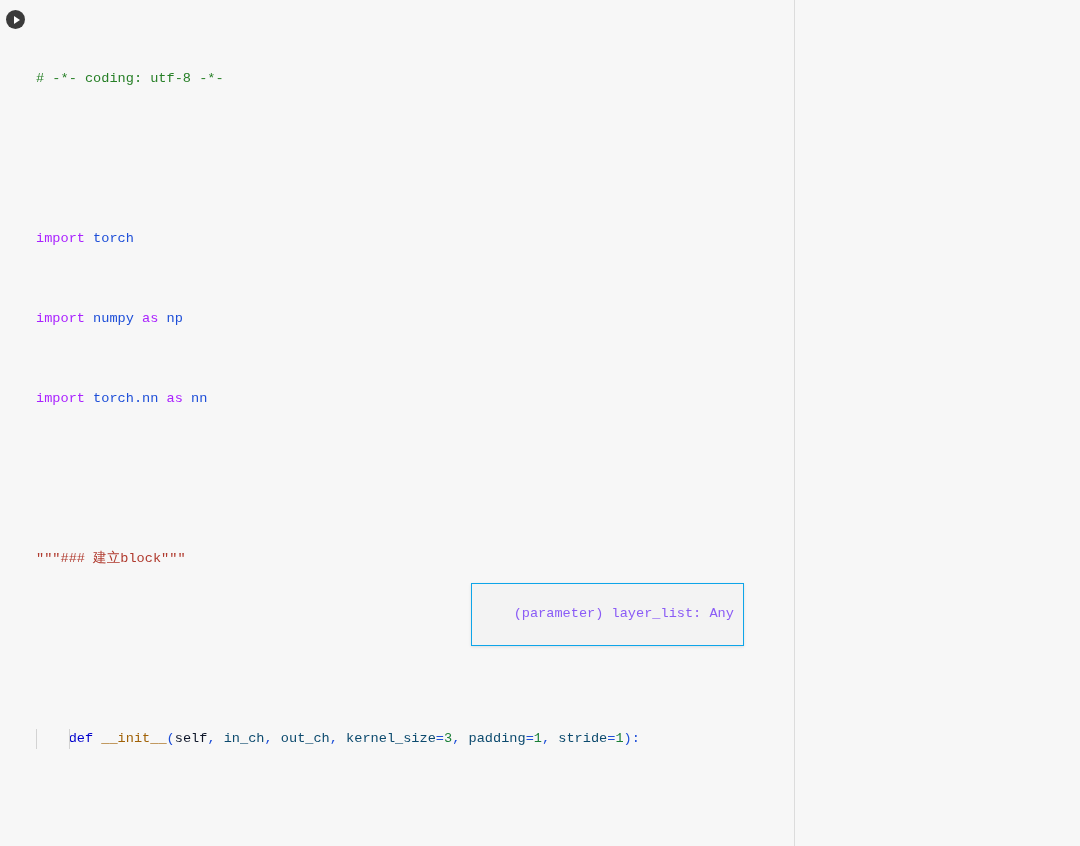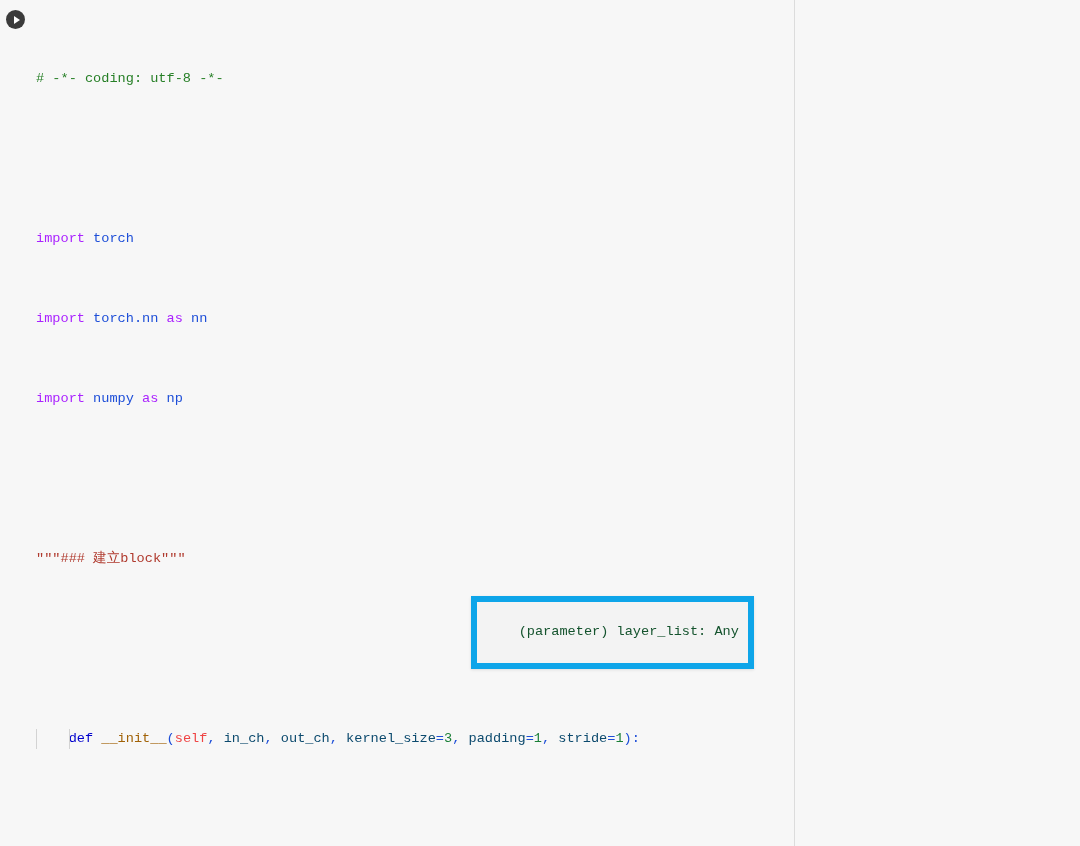--- a/index.html
+++ b/index.html
@@ -74,36 +74,36 @@
   
   .kw       { color: #0000cd; }           
   .kw2      { color: #aa22ff; margin-top: 24px; }           
   .cmt      { color: #267f26; }           
   .str      { color: #b03a2e; }           
   .num      { color: #1a7f37; }           
   .cls      { color: #4f86c6; }           
   .mod      { color: #4f86c6; }           
   .fn       { color: #a16207; }           
   .param    { color: #0c4a6e; }           
-  .self     { color: #ef4444; margin-top: 38px; }           
+  .self     { color: #0f172a; margin-top: 38px; }           
   .plain    { color: #1d4ed8; }
 
   
   #tooltip {
     position: absolute;
     left: 471px;
-    top: 596px;
+    top: 583px;
     background: #f3f3f3;
-    border: 6px solid #0ea5e9;
+    border: 1px solid #0ea5e9;
     box-shadow: 0 1px 3px rgba(0,0,0,0.10);
     padding: 3px 9px 4px 9px;
     font-family: "Liberation Mono", "DejaVu Sans Mono", monospace;
     font-size: 13.6px;
     line-height: 18px;
-    color: #14532d;
+    color: #8b5cf6;
     white-space: pre;
     z-index: 20;
   }
 </style>
 </head>
 <body>
 
 <div id="cell">
 
   <div id="run-btn" title="Run">
@@ -113,23 +113,23 @@
   <div id="ruler"></div>
 
   <div id="code">
 
     <div class="ln"><span class="cmt"># -*- coding: utf-8 -*-</span></div>
 
     <div class="ln"> </div>
 
     <div class="ln"><span class="kw2">import</span><span class="plain"> torch</span></div>
 
+    <div class="ln"><span class="kw2">import</span><span class="plain"> numpy </span><span class="kw2">as</span><span class="plain"> np</span></div>
+
     <div class="ln"><span class="kw2">import</span><span class="plain"> torch.nn </span><span class="kw2">as</span><span class="plain"> nn</span></div>
-
-    <div class="ln"><span class="kw2">import</span><span class="plain"> numpy </span><span class="kw2">as</span><span class="plain"> np</span></div>
 
     <div class="ln"> </div>
 
     <div class="ln"><span class="str">"""### 建立block"""</span></div>
 
     <div class="ln"> </div>
 
 
     <div class="ln"><span class="guides"><i class="g" style="left:0px"></i><i class="g" style="left:33px"></i></span><span class="plain">    </span><span class="kw">def</span><span class="plain"> </span><span class="fn">__init__</span><span class="plain">(</span><span class="self">self</span><span class="plain">, </span><span class="param">in_ch</span><span class="plain">, </span><span class="param">out_ch</span><span class="plain">, </span><span class="param">kernel_size</span><span class="plain">=</span><span class="num">3</span><span class="plain">, </span><span class="param">padding</span><span class="plain">=</span><span class="num">1</span><span class="plain">, </span><span class="param">stride</span><span class="plain">=</span><span class="num">1</span><span class="plain">):</span></div>
 

